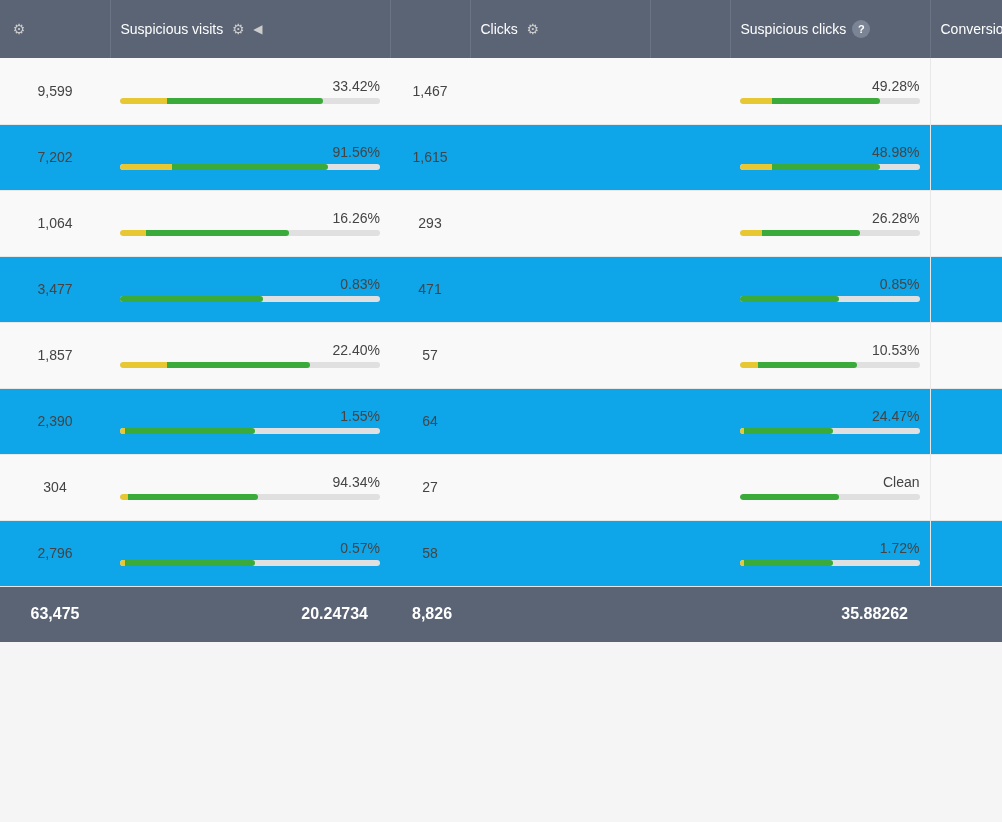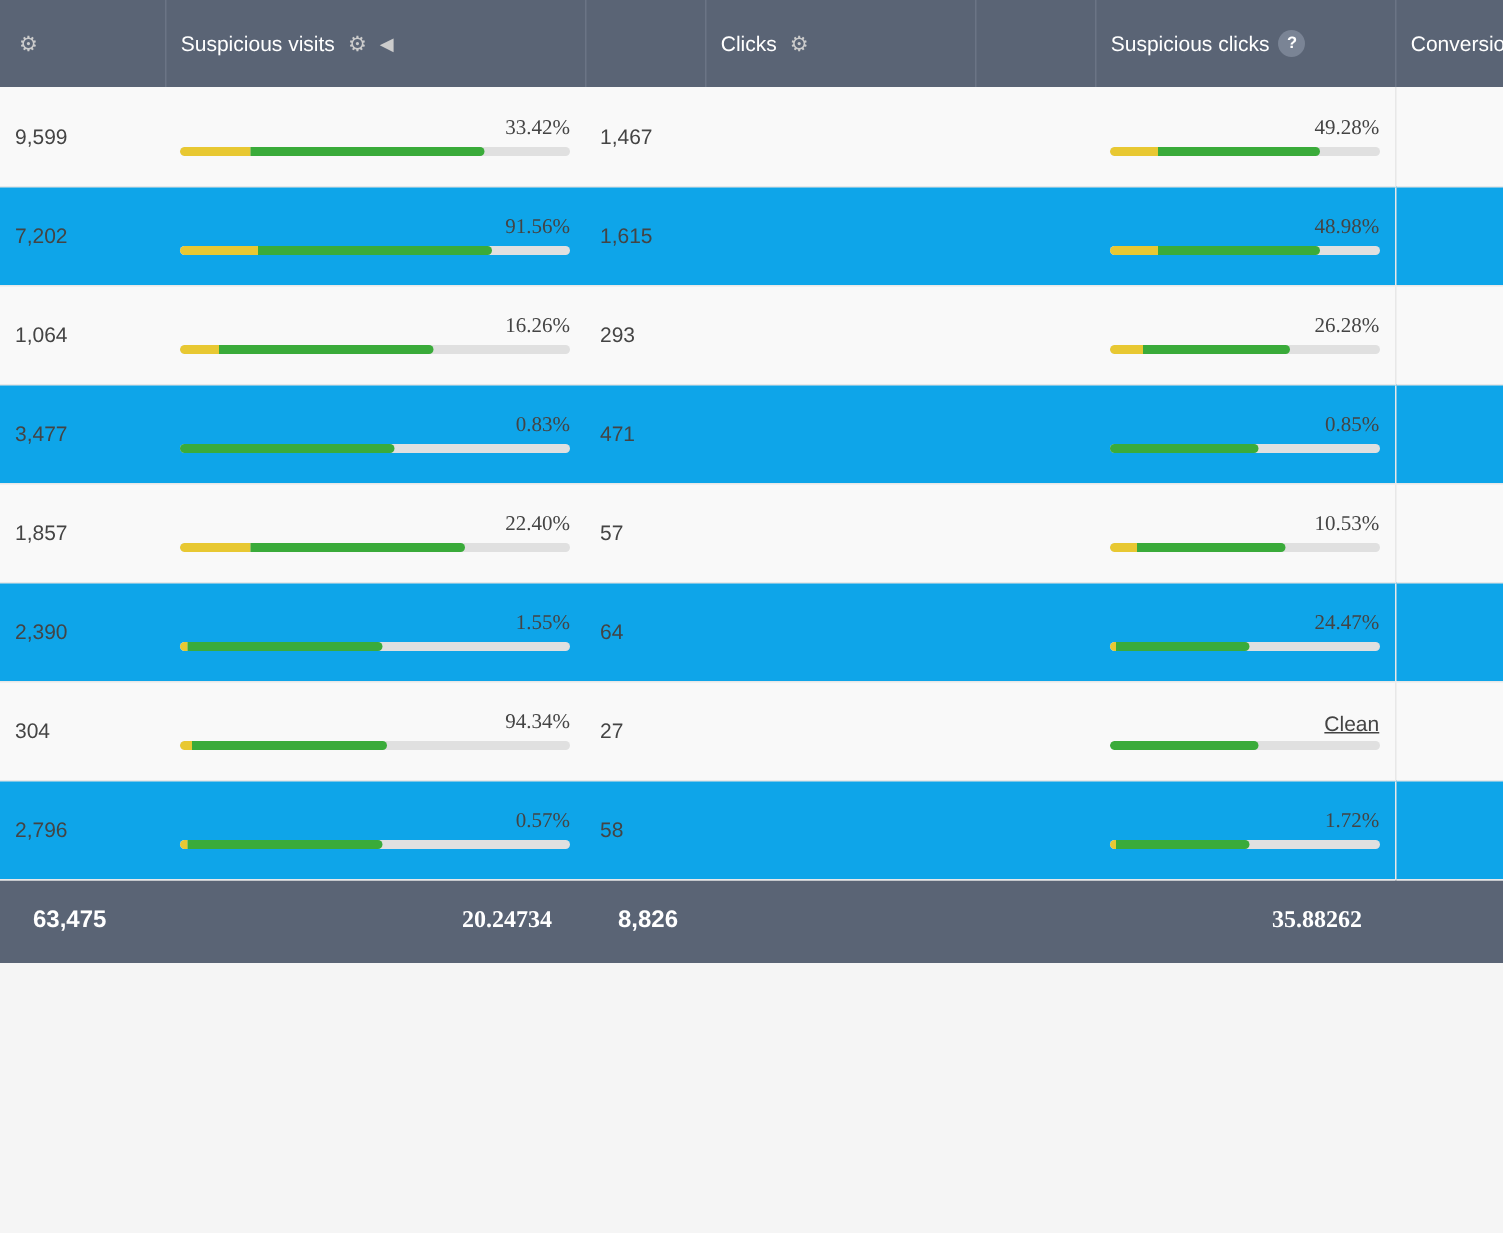--- a/index.html
+++ b/index.html
@@ -88,42 +88,41 @@
     tbody tr:nth-child(odd) {
       background: #f9f9f9;
     }
 
     tbody td {
       padding: 6px 10px;
       vertical-align: middle;
     }
 
     .num-cell {
-      text-align: left;
+      text-align: center;
       font-size: 14px;
       color: #444;
       margin-top: 32px;
     }
 
     .bar-cell {
       vertical-align: middle;
     }
 
     .pct-bar-wrapper {
       display: flex;
       flex-direction: column;
       align-items: flex-end;
       gap: 4px;
     }
 
     .pct-text {
       font-size: 14px;
       color: #444;
       text-align: left;
-      font-family: Liberation Serif, serif;
     }
 
     .bar-track {
       width: 100%;
       height: 6px;
       background: #e0e0e0;
       border-radius: 3px;
       overflow: hidden;
       position: relative;
     }
@@ -151,21 +150,20 @@
       top: 0;
       height: 100%;
       background: #3aab3a;
       border-radius: 3px;
     }
 
     .clean-text {
       font-size: 14px;
       color: #444;
       text-align: center;
-      text-decoration: underline;
     }
 
     tfoot tr {
       background: #5a6475;
       color: #fff;
       height: 56px;
     }
 
     tfoot td {
       padding: 8px 22px;

